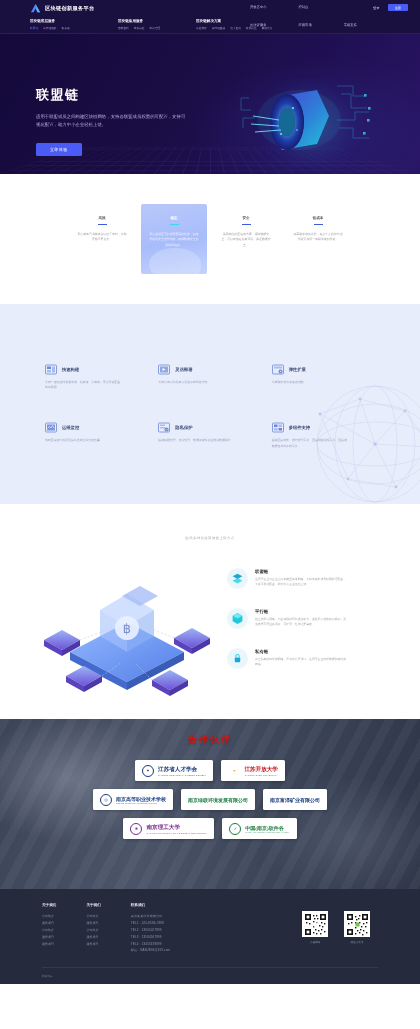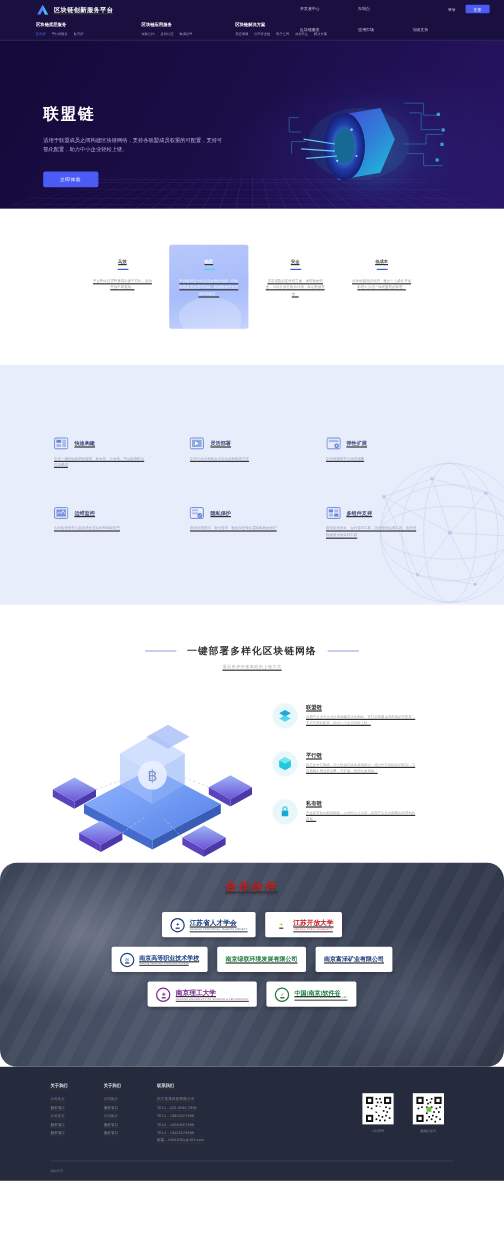--- a/index.html
+++ b/index.html
@@ -1,21 +1,21 @@
 <!DOCTYPE html>
 <html><head>
 <meta charset="utf-8">
 <style>
   * { margin:0; padding:0; box-sizing:border-box; }
   html,body { width:420px; }
   body {
     font-family:"Liberation Sans","DejaVu Sans",sans-serif;
     background:#fff; color:#333; overflow-x:hidden;
   }
-  .page { width:420px; position:relative;text-decoration:underline; }
+  .page { width:420px; position:relative; }
 
   
   .header {
     position:relative; width:420px; height:34px;
     background:#1a1040;
     border-bottom:1px solid #2a1f55;
     overflow:hidden;
   }
   .nav-top { position:relative; height:17px; display:flex; align-items:center; }
   .logo-wrap { display:flex; align-items:center; margin-left:30px; }
@@ -147,21 +147,20 @@
     display:flex; align-items:center; justify-content:center; flex:0 0 auto;
   }
   .chain-txt { padding-top:1px; }
   .chain-name { font-size:4.4px; color:#333; font-weight:bold; margin-bottom:3px; }
   .chain-desc { font-size:2.85px; color:#a3a3a3; line-height:1.85; width:92px; }
 
   
   .sec-partners {
     position:relative; width:420px; height:170px; overflow:hidden;
     background:linear-gradient(100deg,#3c4458 0%,#4b5468 35%,#3a4256 70%,#2f3648 100%);
-    border-radius:14px;
   }
   .partners-bg {
     position:absolute; inset:0;
     background:
       radial-gradient(ellipse 140px 90px at 70px 60px, rgba(200,205,220,.30), transparent 70%),
       radial-gradient(ellipse 130px 90px at 350px 120px, rgba(150,160,185,.22), transparent 70%),
       repeating-linear-gradient(118deg, rgba(255,255,255,.045) 0 9px, transparent 9px 20px);
   }
   .partners-title {
     position:relative; z-index:3; text-align:center; padding-top:14px;
@@ -433,21 +432,20 @@
           </svg>
           <span class="fitem-name">多组件支持</span>
         </div>
         <div class="fitem-desc">提供区块浏览、合约管理工具、区块链链运维工具、区块链数据查询等多种工具</div>
       </div>
     </div>
   </div>
 
   <div class="sec-deploy">
     <div class="sec-head">
-      <div class="sec-head-title" style="color:#333;">一键部署多样化区块链网络</div>
       <div class="sec-head-sub" style="color:#aaa;">提供多种快速高效的上链方式</div>
     </div>
 
     <div class="deploy-body">
       <svg class="deploy-art" viewBox="0 0 195 135">
         <defs>
           <linearGradient id="plat" x1="0" y1="0" x2="1" y2="1">
             <stop offset="0%" stop-color="#8fb6ff"></stop>
               <stop offset="100%" stop-color="#4a78e8"></stop>
           </linearGradient>

